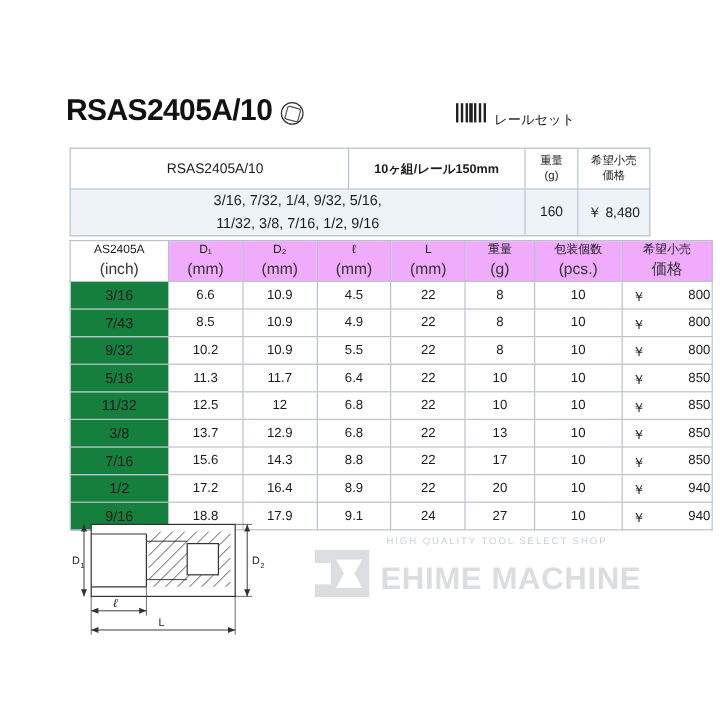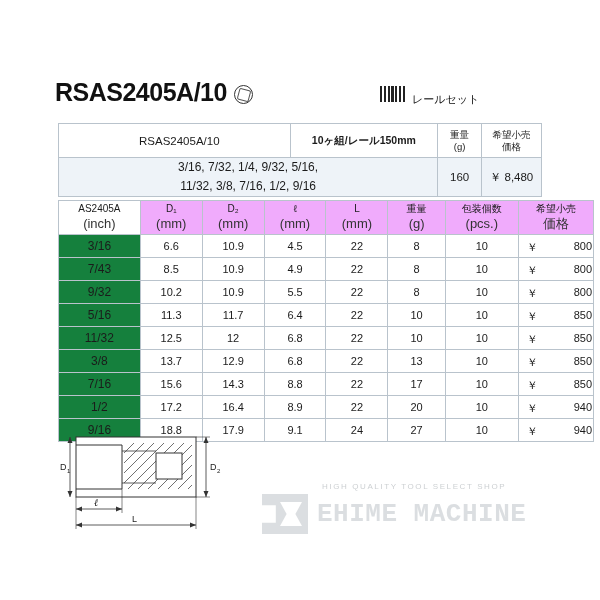--- a/index.html
+++ b/index.html
@@ -82,25 +82,25 @@
   .yen-cell { position:relative; }
   .yen-cell .y { position:absolute; left:8px; }
   .yen-cell .v { display:block; text-align:right; padding-right:0; }
   .hdr-first { background:#ffffff !important; font-size:10px; }
 
   
   .drawing { position:absolute; left:60px; top:425px; width:240px; height:120px; }
 
   
   .watermark {
-    position:absolute; left:262px; top:482px; width:320px; height:70px;
+    position:absolute; left:262px; top:446px; width:320px; height:70px;
     opacity:0.5;
   }
   .wm-top { font-size:8px; letter-spacing:1.6px; color:#9aa1a6; margin-left:60px; }
-  .wm-main { display:flex; align-items:center; margin-top:3px;font-family:Liberation Mono, monospace; }
+  .wm-main { display:flex; align-items:flex-end; margin-top:3px; }
   .wm-logo {
     width:46px; height:40px; background:#b9bfc4;
     clip-path:polygon(0 0,100% 0,100% 100%,0 100%,0 72%,30% 72%,30% 28%,0 28%);
     position:relative;
   }
   .wm-logo:after {
     content:""; position:absolute; right:6px; top:8px; width:22px; height:24px;
     background:#fff;
     clip-path:polygon(0 0,100% 0,70% 50%,100% 100%,0 100%,30% 50%);
   }

